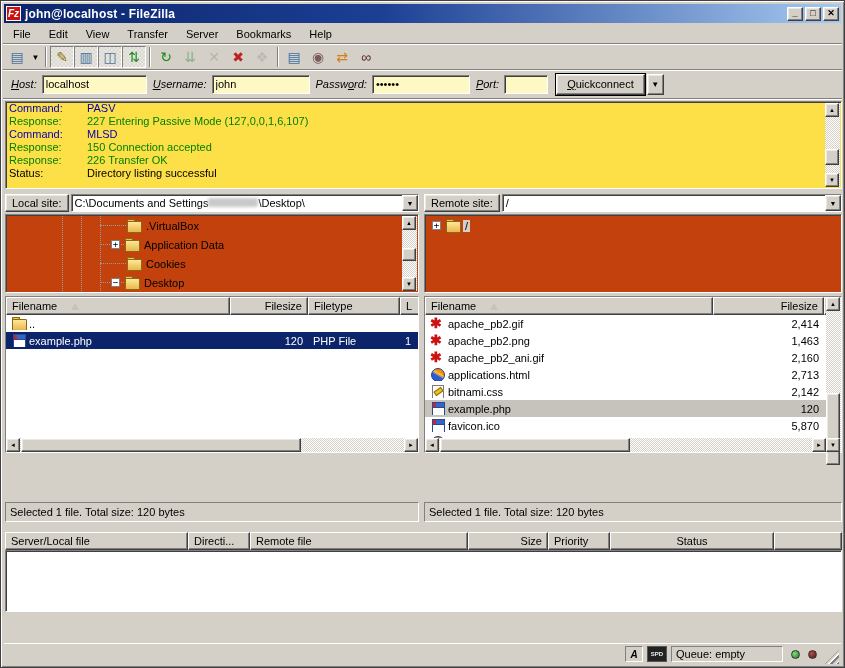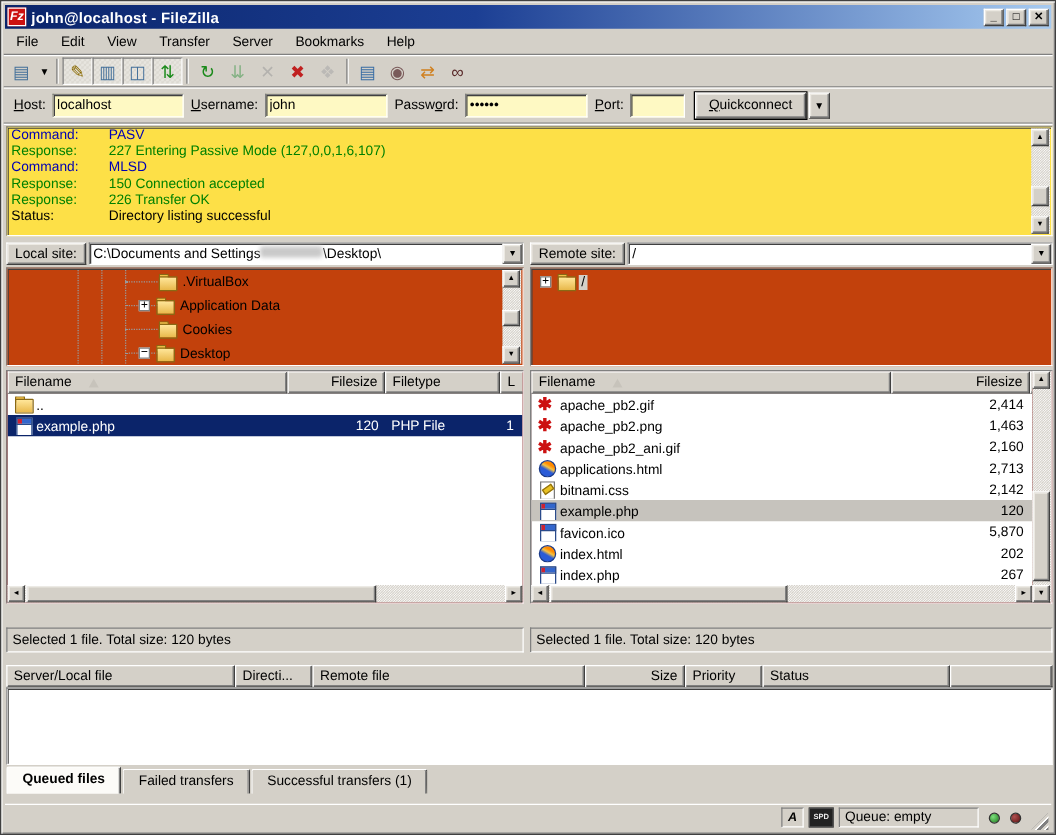--- a/index.html
+++ b/index.html
@@ -35,21 +35,21 @@
   .tb-btn.pressed { border-top:1px solid #808080; border-left:1px solid #808080; border-right:1px solid #fff; border-bottom:1px solid #fff;
             background-image:linear-gradient(45deg,#e9e7e1 25%,transparent 25%,transparent 75%,#e9e7e1 75%),
                              linear-gradient(45deg,#e9e7e1 25%,#dcd9d2 25%,#dcd9d2 75%,#e9e7e1 75%);
             background-size:4px 4px; background-position:0 0,2px 2px; }
   .tb-btn.disabled { opacity:.55; }
   .tb-sep { width:2px; height:20px; border-left:1px solid #808080; border-right:1px solid #fff; margin:0 3px; }
   .tb-drop { width:13px; height:22px; display:flex; align-items:center; justify-content:center; font-size:8px; cursor:pointer; }
 
   
   .quickbar { position:absolute; left:4px; top:70px; height:26px; display:flex; align-items:center; }
-  .qc-label { margin:0 5px 0 6px; }
+  .qc-label { margin:0 5px 0 6px;font-style:italic; }
   .qc-input { height:19px; border:0; outline:none; font:11px "Liberation Sans",sans-serif; padding:2px 3px;
               border-top:1px solid #808080; border-left:1px solid #808080; border-right:1px solid #fff; border-bottom:1px solid #fff;
               box-shadow:inset 1px 1px 0 #404040; background:#fef9c3; }
   .qc-btn { height:21px; padding:0 10px; font:11px "Liberation Sans",sans-serif; margin-left:8px; cursor:pointer;
             border:1px solid #404040; border-top-color:#fff; border-left-color:#fff;
             box-shadow:inset -1px -1px 0 #808080, inset 1px 1px 0 #ece9e2, 0 0 0 1px #000; background:#d4d0c8; }
   .qc-dropbtn { width:17px; height:21px; margin-left:2px; display:flex; align-items:center; justify-content:center; font-size:8px; cursor:pointer; }
 
   
   .msglog { position:absolute; left:4px; top:100px; width:837px; height:88px; background:#fde047; overflow:hidden;
@@ -93,21 +93,21 @@
   .guide { position:absolute; top:0; bottom:0; border-left:1px dotted #9a9a9a; }
   .tree-row { position:relative; height:19px; display:flex; align-items:center; cursor:pointer; }
   .tree-row .stub { position:absolute; left:93px; width:26px; top:9px; border-top:1px dotted #9a9a9a; }
   .expander { width:9px; height:9px; border:1px solid #808080; background:#fff; font:9px/7px "DejaVu Sans Mono",monospace;
               text-align:center; z-index:1; cursor:pointer; }
   .tree-label { padding:0 2px; white-space:nowrap; }
   .tree-label.sel { background:#d4d0c8; }
   .tree .vsb { position:absolute; right:0; top:0; bottom:0; }
 
   
-  .listview { position:absolute; top:104px; left:0; right:0; height:187px; background:#7f1d1d;
+  .listview { position:absolute; top:104px; left:0; right:0; height:157px; background:#6d28d9;
               border-top:1px solid #808080; border-left:1px solid #808080; border-right:1px solid #fff; border-bottom:1px solid #fff;
               box-shadow:inset 1px 1px 0 #404040; display:flex; }
   .lv-main { display:flex; flex-direction:column; flex:1; overflow:hidden; }
   .lv-header { display:flex; height:18px; flex:none; background:#d4d0c8; }
   .hcell { display:flex; align-items:center; padding:0 5px; white-space:nowrap; overflow:hidden; flex:none;
            border-top:1px solid #fff; border-left:1px solid #fff; border-right:1px solid #404040; border-bottom:1px solid #404040;
            box-shadow:inset -1px -1px 0 #808080; cursor:pointer; }
   .hcell.num { justify-content:flex-end; }
   .hcell.filler { flex:1; }
   .sort-asc { width:0; height:0; border-left:4px solid transparent; border-right:4px solid transparent;
@@ -473,31 +473,26 @@
       </div>
       <div class="hcell" style="width: 218px;">
         <span>Remote file</span>
       </div>
       <div class="hcell num" style="width: 80px;">
         <span>Size</span>
       </div>
       <div class="hcell" style="width: 62px;">
         <span>Priority</span>
       </div>
-      <div class="hcell" style="width: 150px;">
+      <div class="hcell" style="width: 164px; justify-content: center;">
         <span>Status</span>
       </div>
       <div class="hcell filler"></div>
     </div>
   <div class="queue-body"></div>
-  <div class="tabs" id="queue-tabs">
-      <div class="tab active">Queued files</div>
-      <div class="tab">Failed transfers</div>
-      <div class="tab">Successful transfers (1)</div>
-    </div>
 
   <div class="statusbar">
     <div class="sb-box dt-ind">A</div>
     <div class="sb-box spd-ind">SPD</div>
     <div class="sb-box queue-panel">Queue: empty</div>
     <div class="led led-green"></div>
     <div class="led led-red"></div>
     <div class="grip"></div>
   </div>
 

